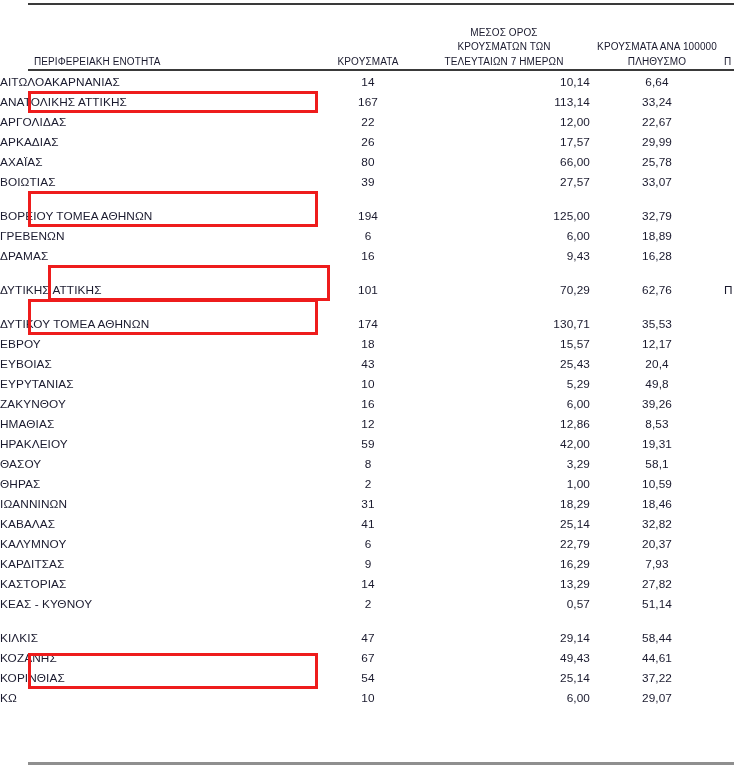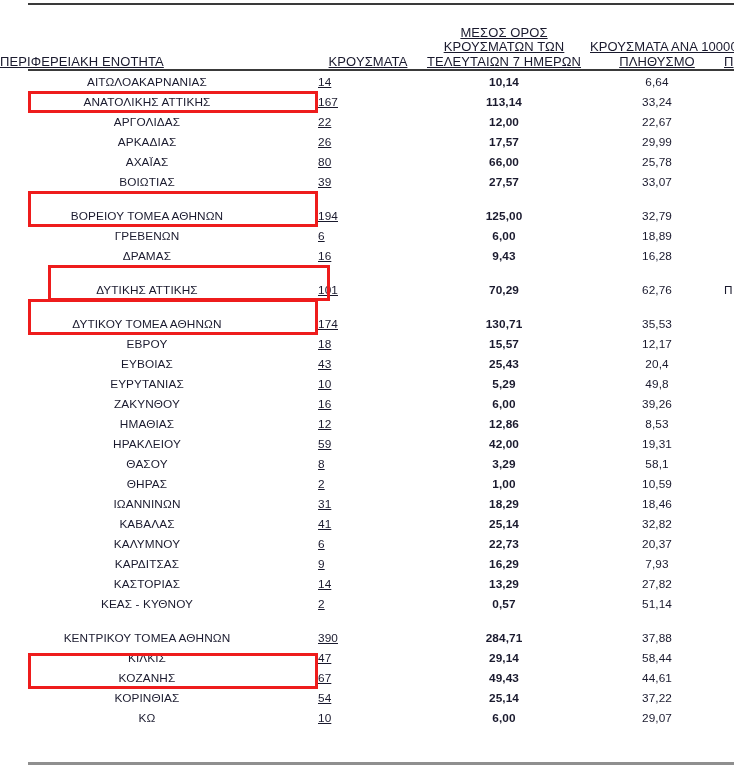--- a/index.html
+++ b/index.html
@@ -64,30 +64,30 @@
   table.grid col.c-name  { width: 318px; }
   table.grid col.c-cases { width: 100px; }
   table.grid col.c-avg   { width: 172px; }
   table.grid col.c-rate  { width: 134px; }
   table.grid col.c-extra { width: 10px;  }
 
   
   thead th {
     vertical-align: bottom;
     font-weight: normal;
-    font-size: 13px;
+    font-size: 10px;
     line-height: 14.5px;
     padding: 0;
     height: 69px;
     color: #1a1a2e;
     letter-spacing: 0.1px;
-    text-decoration: underline;
   }
   th.h-name {
     text-align: left;
+    padding-left: 34px;
     padding-bottom: 3px;
   }
   th.h-cases {
     text-align: center;
     padding-bottom: 3px;
   }
   th.h-avg {
     text-align: center;
     padding-bottom: 3px;
   }
@@ -111,23 +111,23 @@
 
   
   tbody td {
     font-size: 11.8px;
     line-height: 13px;
     height: 20px;
     padding: 0;
     color: #1a1a2e;
     letter-spacing: 0.1px;
   }
-  td.t-name  { text-align: center; padding-right: 24px; margin-left: 38px; }
-  td.t-cases { text-align: left; text-decoration: underline; }
-  td.t-avg   { text-align: center; font-weight: bold; }
+  td.t-name  { text-align: left; padding-right: 24px; margin-left: 38px; }
+  td.t-cases { text-align: center; }
+  td.t-avg   { text-align: right; }
   td.t-rate  { text-align: center; }
   td.t-extra { text-align: left; overflow: hidden; white-space: nowrap; }
 
   tr.spacer td { height: 14px; }
 
   
 
   
   .hl-layer {
     position: absolute;
@@ -330,21 +330,21 @@
         <tr>
           <td class="t-name">ΚΑΒΑΛΑΣ</td>
           <td class="t-cases">41</td>
           <td class="t-avg">25,14</td>
           <td class="t-rate">32,82</td>
           <td class="t-extra"></td>
         </tr>
         <tr>
           <td class="t-name">ΚΑΛΥΜΝΟΥ</td>
           <td class="t-cases">6</td>
-          <td class="t-avg">22,73</td>
+          <td class="t-avg">22,79</td>
           <td class="t-rate">20,37</td>
           <td class="t-extra"></td>
         </tr>
         <tr>
           <td class="t-name">ΚΑΡΔΙΤΣΑΣ</td>
           <td class="t-cases">9</td>
           <td class="t-avg">16,29</td>
           <td class="t-rate">7,93</td>
           <td class="t-extra"></td>
         </tr>
@@ -357,27 +357,20 @@
         </tr>
         <tr>
           <td class="t-name">ΚΕΑΣ - ΚΥΘΝΟΥ</td>
           <td class="t-cases">2</td>
           <td class="t-avg">0,57</td>
           <td class="t-rate">51,14</td>
           <td class="t-extra"></td>
         </tr>
         <tr class="spacer">
           <td colspan="5"></td>
-        </tr>
-        <tr>
-          <td class="t-name">ΚΕΝΤΡΙΚΟΥ ΤΟΜΕΑ ΑΘΗΝΩΝ</td>
-          <td class="t-cases">390</td>
-          <td class="t-avg">284,71</td>
-          <td class="t-rate">37,88</td>
-          <td class="t-extra"></td>
         </tr>
         <tr>
           <td class="t-name">ΚΙΛΚΙΣ</td>
           <td class="t-cases">47</td>
           <td class="t-avg">29,14</td>
           <td class="t-rate">58,44</td>
           <td class="t-extra"></td>
         </tr>
         <tr>
           <td class="t-name">ΚΟΖΑΝΗΣ</td>

